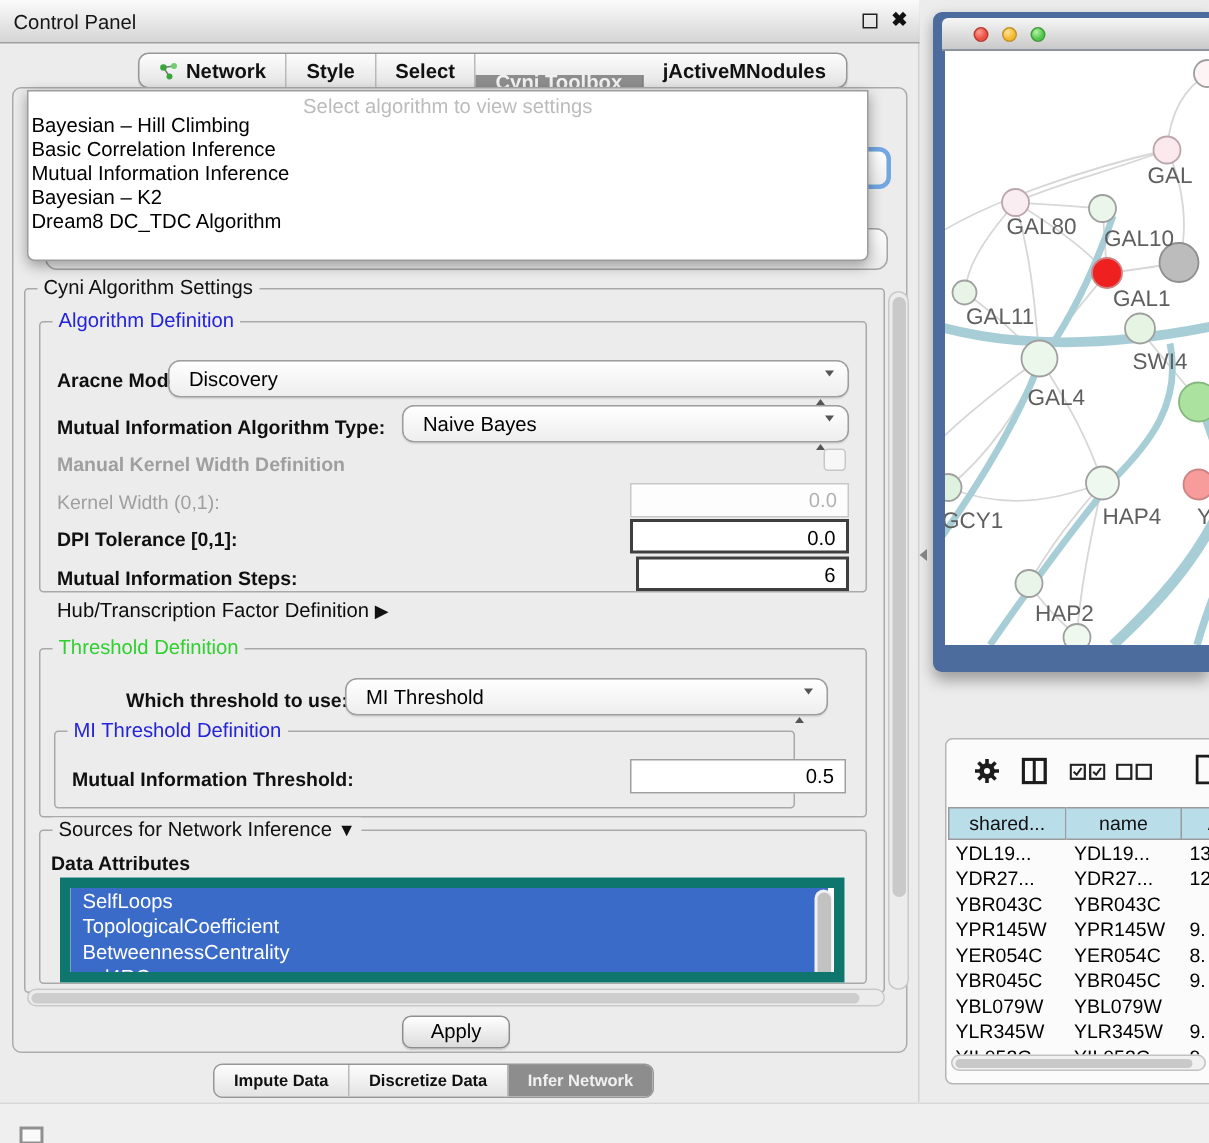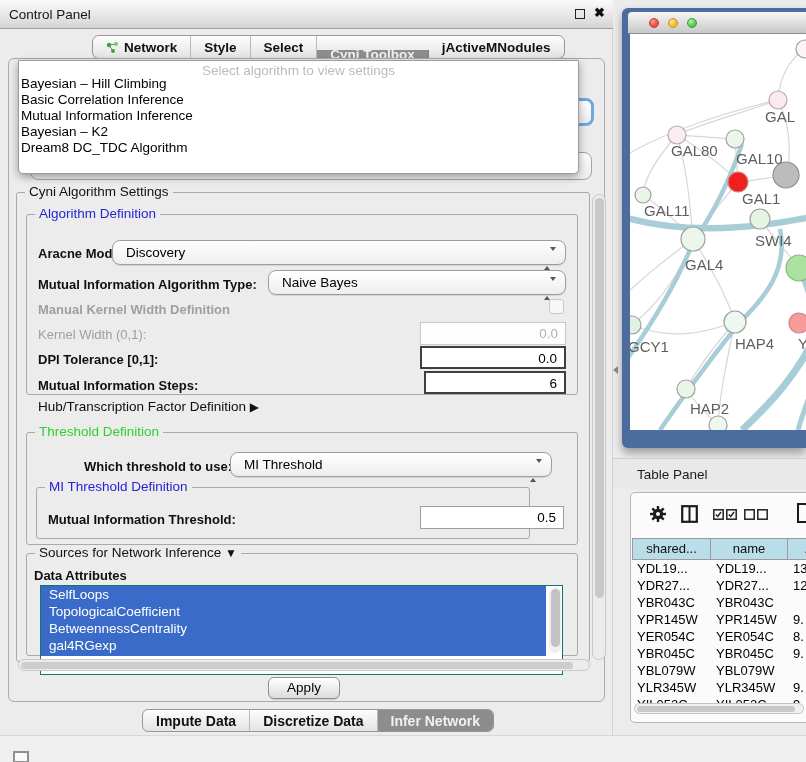--- a/index.html
+++ b/index.html
@@ -64,42 +64,42 @@
     text-align:right; padding-right:7px; }
   .fld.disabled { border:1px solid #c8c8c8; color:#b2b2b2; background:#fdfdfd; }
   .fld.dark { border:2px solid #3f3f3f; color:#000; }
   .fld.lite { border:1px solid #9f9f9f; color:#000; }
 
   .checkbox { position:absolute; width:15px; height:15px; border:1px solid #c7c7c7; border-radius:3px; background:#f7f7f7; }
 
   .hub-row { position:absolute; left:38px; top:399px; font-size:13.5px; color:#0d0d0d; }
   .arrow-glyph { font-size:12px; color:#111; }
 
-  .attr-list { position:absolute; left:40px; top:585px; width:523px; height:90px;
-    border:1px solid #0f766e; background:#fff; overflow:hidden; }
+  .attr-list { position:absolute; left:40px; top:585px; width:523px; height:70px;
+    border:7px solid #0f766e; background:#fff; overflow:hidden; }
   .attr-sel { position:absolute; left:0; top:0; width:505px; height:70px; background:#3a6bc8; }
   .attr-item { font-size:13.5px; color:#fff; line-height:17px; padding-left:8px; white-space:nowrap; }
   .attr-vsb { position:absolute; right:1px; top:1px; width:12px; height:66px; background:#f0f0f0; border-radius:6px; }
   .attr-vsb .thumb { position:absolute; left:1.5px; top:2px; width:9px; height:58px; background:#c2c2c2; border-radius:5px; }
 
   .vsb { position:absolute; left:592px; top:194px; width:14px; height:466px; background:#ececec;
     border:1px solid #c9c9c9; border-radius:7px; }
   .vsb .thumb { position:absolute; left:1.5px; top:3px; width:9px; height:400px; background:#c9c9c9; border-radius:5px; }
   .hsb { position:absolute; left:18px; top:659px; width:572px; height:12px; border:1px solid #c9c9c9;
     border-radius:7px; background:#ececec; }
   .hsb .thumb { position:absolute; left:2px; top:1.5px; width:552px; height:7px; background:#cdcdcd; border-radius:4px; }
 
   .apply-btn { position:absolute; left:268px; top:677px; width:72px; height:22px;
     border:1px solid #8f8f8f; border-radius:6px; background:linear-gradient(#ffffff,#dcdcdc);
     font-size:13.5px; color:#000; text-align:center; line-height:20px; box-shadow:0 1px 1px rgba(0,0,0,.15); }
 
   .bottom-tabs { position:absolute; left:142px; top:709px; height:23px; display:flex;
     border:1px solid #979797; border-radius:6px; overflow:hidden;
     background:linear-gradient(#fdfdfd,#e3e3e3); }
-  .btab { padding:0 13px; line-height:22px; font-size:14px; font-weight:bold; color:#111;
+  .btab { padding:0 13px; line-height:22px; font-size:11px; font-weight:bold; color:#111;
     border-right:1px solid #b9b9b9; white-space:nowrap; }
   .btab:last-child { border-right:none; }
   .btab.selected { background:#8d8d8d; color:#f1f1f1; }
 
   .divider-grip { position:absolute; left:613px; top:366px; width:0; height:0;
     border-top:4px solid transparent; border-bottom:4px solid transparent; border-right:5px solid #8a8a8a; }
 
   
   .netwin { position:absolute; left:622px; top:8px; width:184px; height:440px;
     background:#4b6c9d; border-radius:6px 0 0 6px; box-shadow:0 5px 10px rgba(0,0,0,.35); }
@@ -343,23 +343,20 @@
           <text x="55" y="236">GAL4</text>
           <text x="-2" y="318">GCY1</text>
           <text x="105" y="315">HAP4</text>
           <text x="168" y="315">Y</text>
           <text x="60" y="380">HAP2</text>
         </g>
       </svg>
     </div>
   </div>
 
-  <div class="tp-strip">
-    <span class="tp-title">Table Panel</span>
-  </div>
 
   <div class="tp-panel">
     <div class="tp-toolbar">
       <svg x="0" y="0" width="18" height="18" viewBox="0 0 18 18" style="position:absolute;left:18px;top:12px;">
         <g stroke="#1c1c1c" stroke-width="2.4">
           <line x1="9" y1="1" x2="9" y2="17"></line>
             <line x1="1" y1="9" x2="17" y2="9"></line>
           <line x1="3.3" y1="3.3" x2="14.7" y2="14.7"></line>
             <line x1="14.7" y1="3.3" x2="3.3" y2="14.7"></line>
         </g>

